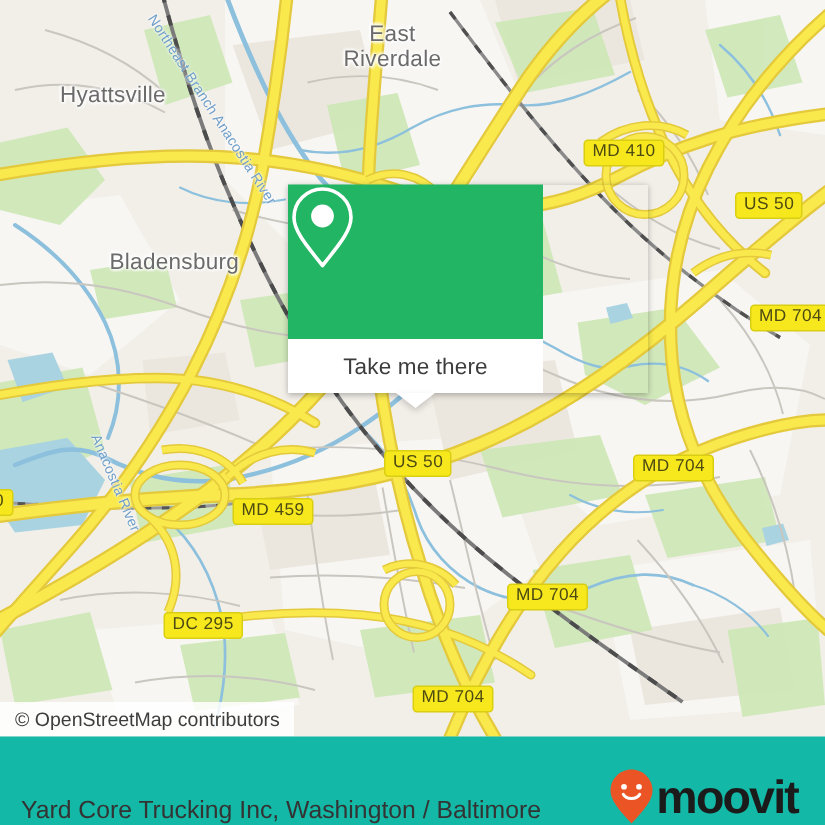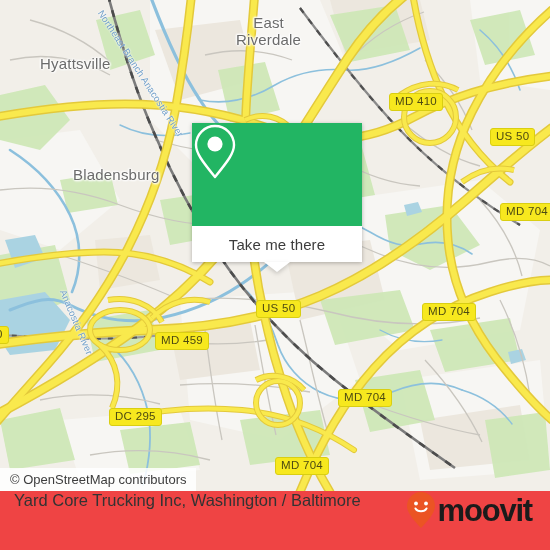--- a/index.html
+++ b/index.html
@@ -15,40 +15,40 @@
             white-space:nowrap;letter-spacing:.2px;}
   .maplabel.two{line-height:17px;text-align:center;}
   .waterlabel{position:absolute;color:#6f9ec9;font-size:9.5px;white-space:nowrap;
               text-shadow:0 0 2px #fff,0 0 2px #fff;letter-spacing:.2px;}
 
   .shield{position:absolute;background:#f7e81e;border:1.6px solid #d9ce12;border-radius:3px;
           color:#4d4a12;font-size:11.5px;font-weight:normal;padding:1px 5px 2px 5px;
           white-space:nowrap;letter-spacing:.3px;line-height:13px;}
 
   
-  #card{position:absolute;left:192px;top:123px;width:170px;height:139px;
-        box-shadow:0 1px 4px rgba(0,0,0,.28);}
+  #card{position:absolute;left:192px;top:123px;width:192px;height:139px;
+        box-shadow:0 1px 4px rgba(0,0,0,.28);padding-left:48px;}
   #card-green{position:absolute;left:0;top:0;width:170px;height:103px;background:#22b563;}
   #pin-wrap{position:absolute;left:0;top:0;width:170px;height:103px;
             display:flex;align-items:center;justify-content:center;}
   #card-white{position:absolute;left:0;top:103px;width:170px;height:36px;background:#fff;
               display:flex;align-items:center;justify-content:center;}
   #card-label{color:#3c3c3c;font-size:15px;letter-spacing:.1px;}
   #card-tip{position:absolute;left:72px;top:139px;width:0;height:0;
             border-left:13px solid transparent;border-right:13px solid transparent;
             border-top:10px solid #fff;filter:drop-shadow(0 2px 2px rgba(0,0,0,.18));}
 
   
   #attribution{position:absolute;left:0;top:468px;height:23px;background:rgba(255,255,255,.86);
                display:flex;align-items:center;padding:0 9px 0 10px;
                color:#3d3d3d;font-size:13px;white-space:nowrap;}
 
   
-  #footer{position:absolute;left:0;top:491px;width:550px;height:59px;background:#ef4444;
-          display:flex;align-items:flex-start;justify-content:space-between;
+  #footer{position:absolute;left:0;top:491px;width:550px;height:59px;background:#14b8a6;
+          display:flex;align-items:flex-end;justify-content:space-between;
           padding:0 18px 0 14px;box-sizing:border-box;}
   #footer-title{color:#333;font-size:16.5px;white-space:nowrap;letter-spacing:0px;}
   #logo{display:flex;align-items:center;gap:1px;}
   #logo-text{color:#1b1b1b;font-size:31px;font-weight:bold;letter-spacing:-1.2px;line-height:31px;}
 </style>
 </head>
 <body>
 
 <div id="screen">
 
@@ -247,21 +247,21 @@
           <path d="M462,182 C478,170 496,166 514,170"></path>
           <path d="M100,345 C118,362 122,385 112,408"></path>
           <path d="M245,120 C262,112 280,116 292,130"></path>
           <path d="M152,318 C168,302 190,296 210,302"></path>
         </g>
       </g>
     </svg>
 
     <div class="maplabel" style="left:40px;top:55px;">Hyattsville</div>
     <div class="maplabel" style="left:73px;top:166px;">Bladensburg</div>
-    <div class="maplabel two" style="left:236px;top:14px;">
+    <div class="maplabel two" style="left:229px;top:14px;">
       <div>East</div>
       <div>Riverdale</div>
     </div>
 
     <div class="waterlabel" style="left:105px;top:8px;transform:rotate(57deg);transform-origin:0 0;">Northeast Branch Anacostia River</div>
     <div class="waterlabel" style="left:68px;top:288px;transform:rotate(67deg);transform-origin:0 0;">Anacostia River</div>
 
     <div class="shield" style="left:389px;top:93px;">MD 410</div>
     <div class="shield" style="left:490px;top:128px;">US 50</div>
     <div class="shield" style="left:500px;top:203px;">MD 704</div>

